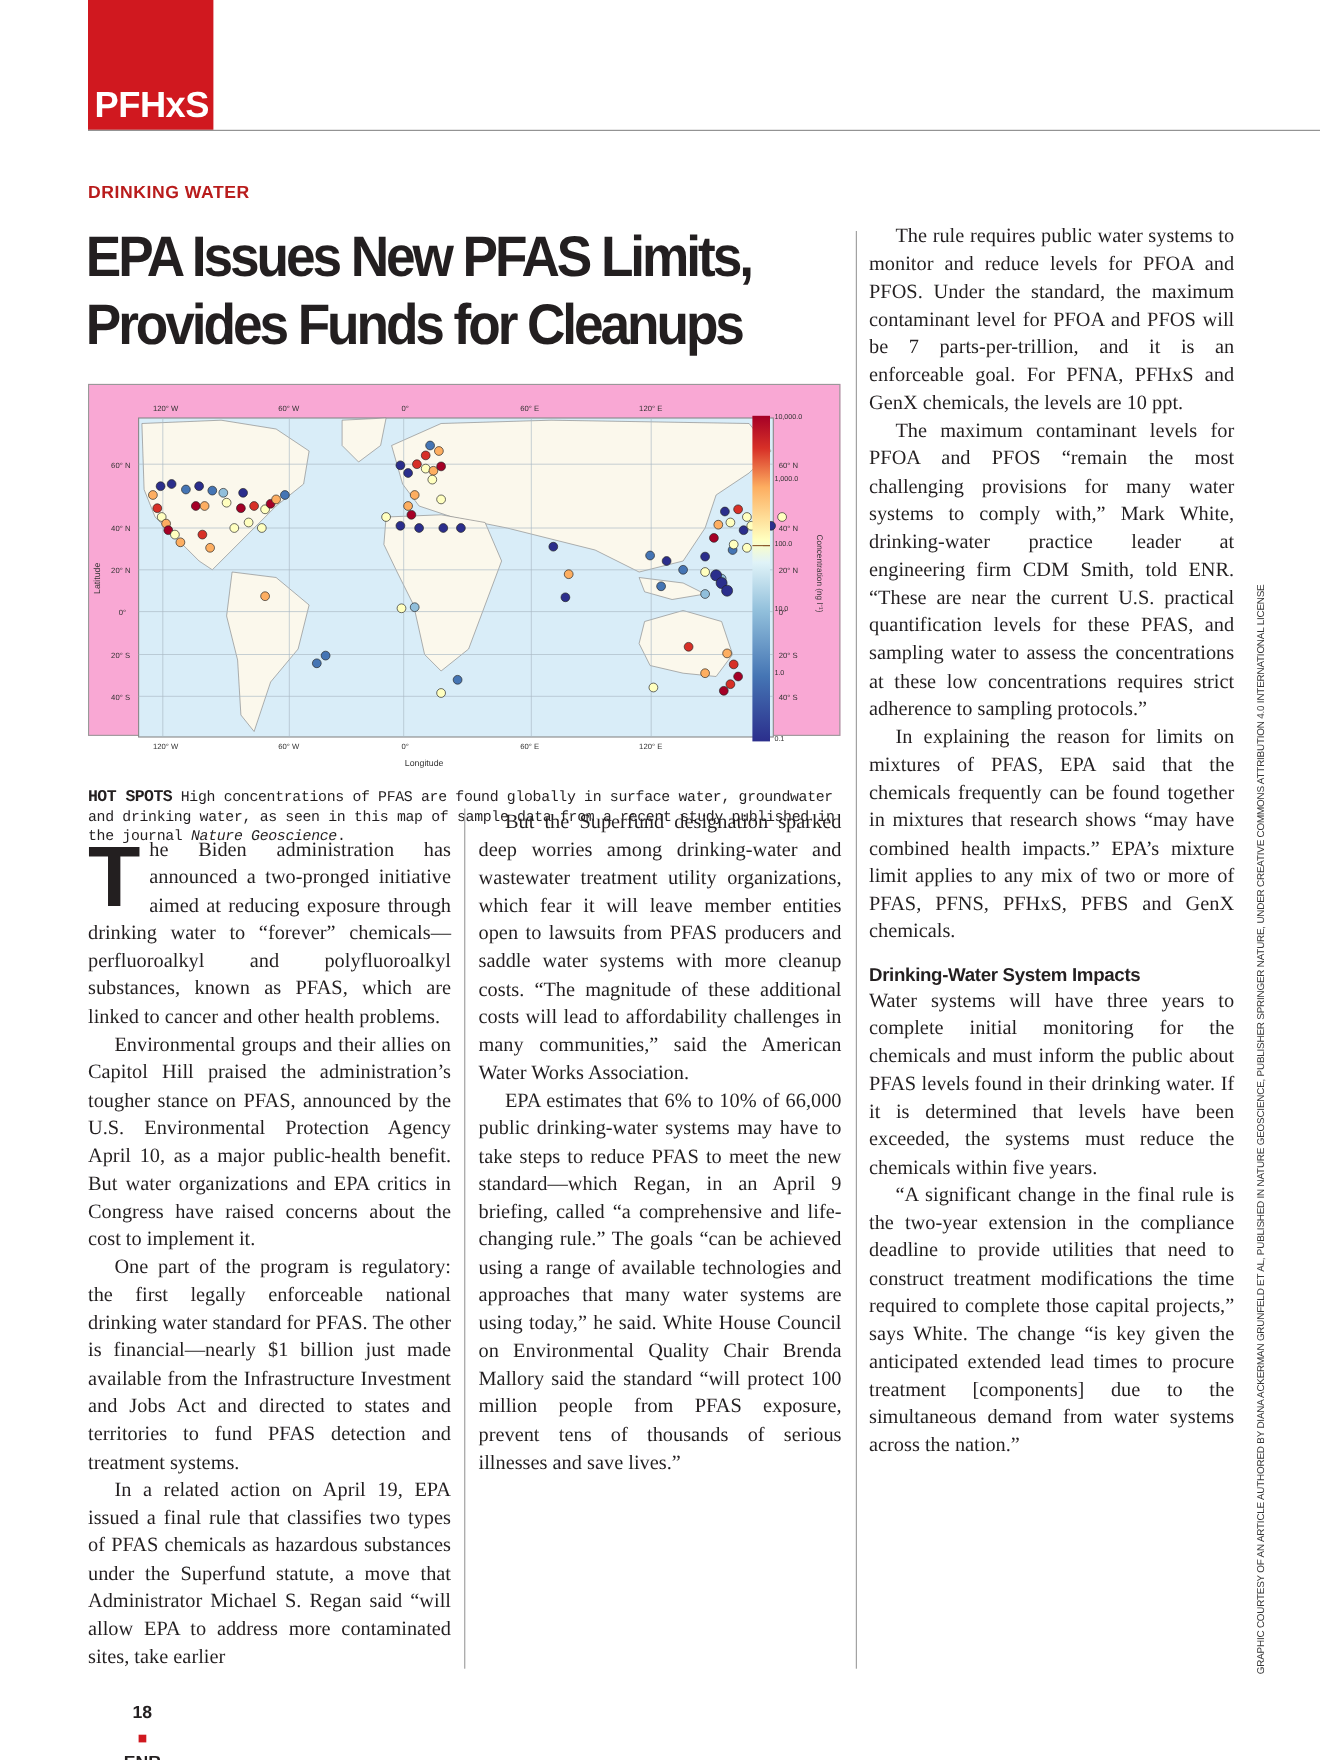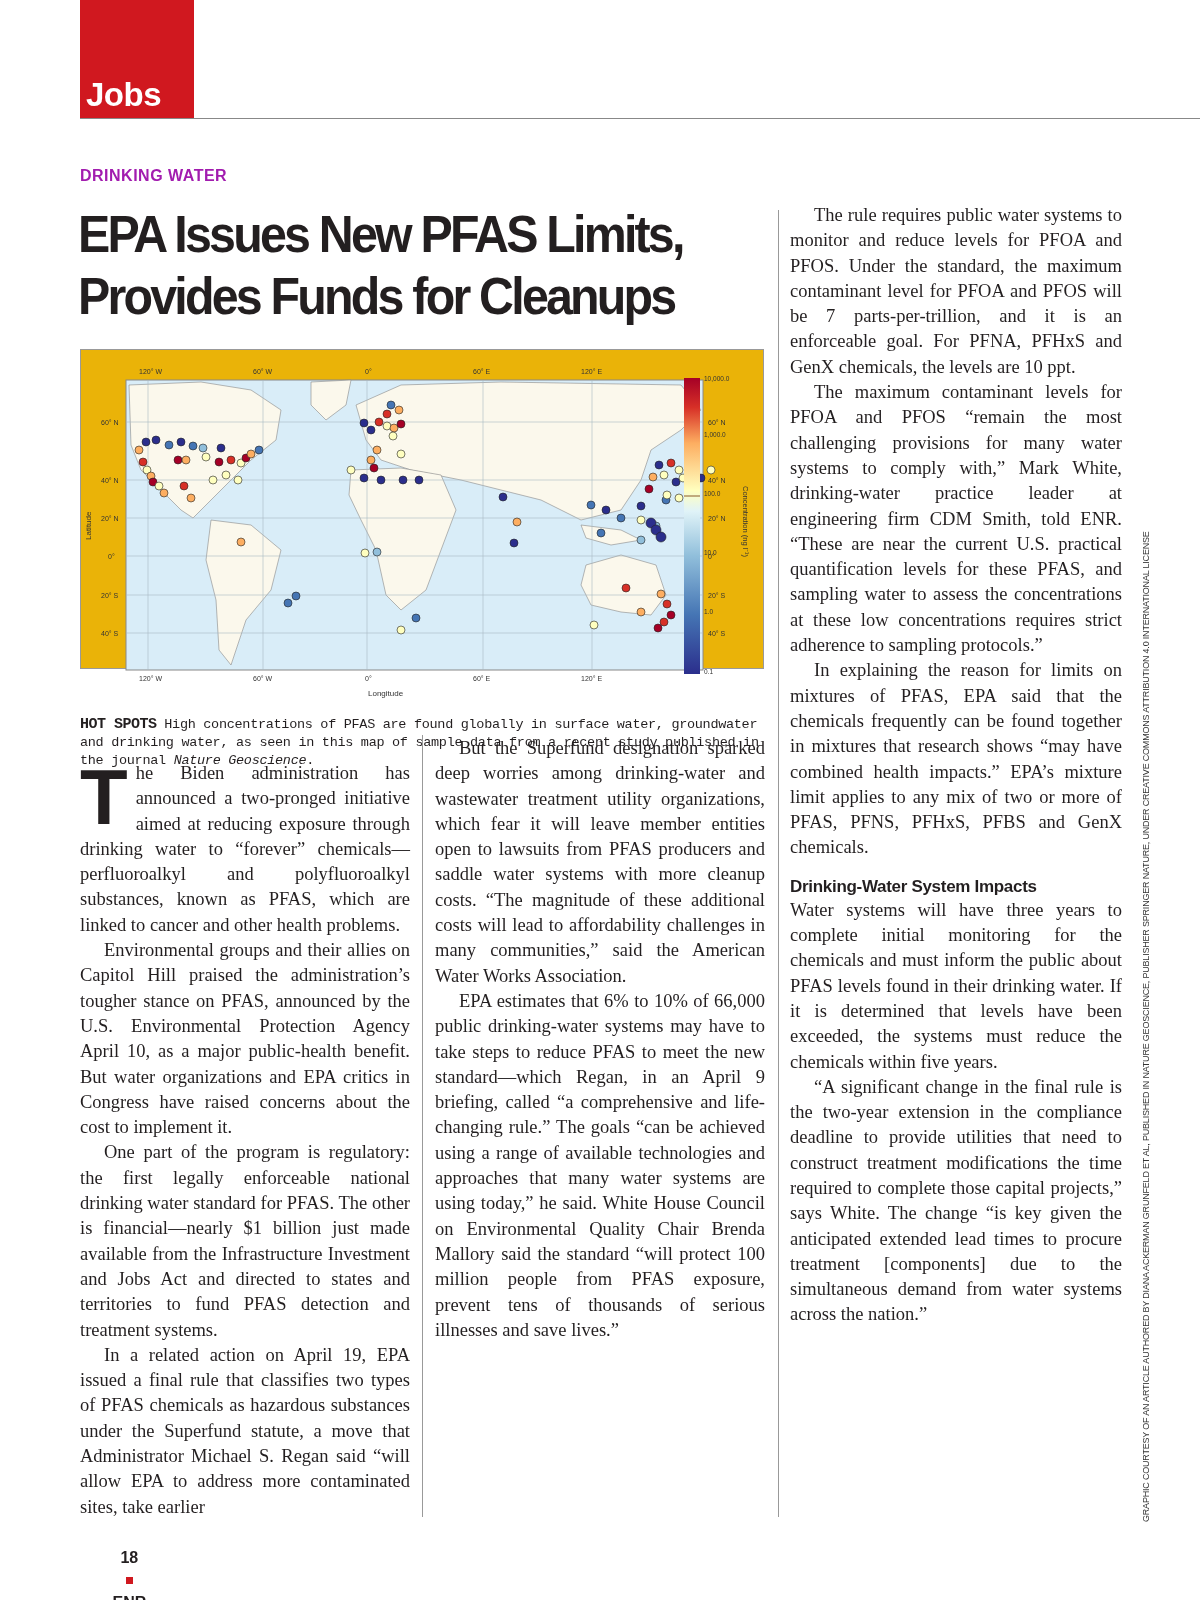--- a/index.html
+++ b/index.html
@@ -1,22 +1,22 @@
 <!DOCTYPE html>
 <html><head>
 <meta charset="utf-8">
 <style>
   html,body{margin:0;padding:0;background:#fff;}
   body{width:1200px;height:1600px;position:relative;overflow:hidden;color:#231f20;}
   .sect-box{position:absolute;left:80px;top:0;width:114px;height:118px;background:#d0181f;}
   .sect-label{position:absolute;left:86px;top:76px;font-family:"Liberation Sans",sans-serif;font-weight:bold;font-size:33px;color:#fff;letter-spacing:-0.5px;}
   .top-rule{position:absolute;left:80px;top:118px;width:1120px;height:1px;background:#888;}
-  .kicker{position:absolute;left:80px;top:167px;font-family:"Liberation Sans",sans-serif;font-weight:bold;font-size:16px;color:#a21caf;letter-spacing:0.5px;}
+  .kicker{position:absolute;left:80px;top:167px;font-family:"Liberation Sans",sans-serif;font-weight:bold;font-size:16px;color:#b91c1c;letter-spacing:0.5px;}
   .headline{position:absolute;left:78px;top:203px;width:690px;font-family:"Liberation Sans",sans-serif;font-weight:bold;font-size:52px;line-height:62px;letter-spacing:-3px;color:#231f20;transform:scaleX(0.93);transform-origin:left top;}
-  .fig{position:absolute;left:80px;top:349px;width:684px;height:320px;border:1px solid #999;box-sizing:border-box;background:#eab308;}
+  .fig{position:absolute;left:80px;top:349px;width:684px;height:320px;border:1px solid #999;box-sizing:border-box;background:#f9a8d4;}
   .caption{position:absolute;left:80px;top:716px;width:690px;font-family:Liberation Mono, monospace;font-size:13.5px;line-height:18px;color:#231f20;letter-spacing:-0.3px;}
   .caption b{font-size:15px;letter-spacing:-0.5px;}
   .col{position:absolute;font-family:"Liberation Serif",serif;font-size:18.5px;line-height:25.3px;color:#231f20;text-align:justify;}
   .col p{margin:0;text-indent:24px;}
   .col p.noind{text-indent:0;}
   .col1{left:80px;top:761px;width:330px;}
   .col2{left:435px;top:736px;width:330px;}
   .col3{left:790px;top:203px;width:332px;}
   .vrule{position:absolute;width:1px;background:#999;}
   .dropcap{float:left;font-family:"Liberation Sans",sans-serif;font-weight:bold;font-size:78px;line-height:64px;margin:4px 8px 0 0;height:66px;}
@@ -24,21 +24,21 @@
   .credit{position:absolute;left:1141px;top:1522px;width:780px;transform:rotate(-90deg);transform-origin:left top;font-family:"Liberation Sans",sans-serif;font-size:9px;color:#333;white-space:nowrap;letter-spacing:-0.2px;}
   .footer{position:absolute;left:80px;top:1549px;font-family:"Liberation Sans",sans-serif;font-size:16px;color:#231f20;display:flex;align-items:center;gap:10px;flex-direction:column;}
   .footer .sq{width:7px;height:7px;background:#d0181f;display:inline-block;}
   .footer b{font-weight:bold;}
   svg text{font-family:"Liberation Sans",sans-serif;}
 </style>
 </head>
 <body>
 
 <div class="sect-box"></div>
-<div class="sect-label">Jobs</div>
+<div class="sect-label">PFHxS</div>
 <div class="top-rule"></div>
 
 <div class="kicker">DRINKING WATER</div>
 <div class="headline">EPA Issues New PFAS Limits, Provides Funds for Cleanups</div>
 
 <div class="fig">
   <svg width="682" height="354" viewBox="0 0 682 354">
 
     <rect x="45" y="30" width="577" height="290" fill="#d9edf8" stroke="#888" stroke-width="1"></rect>
 

